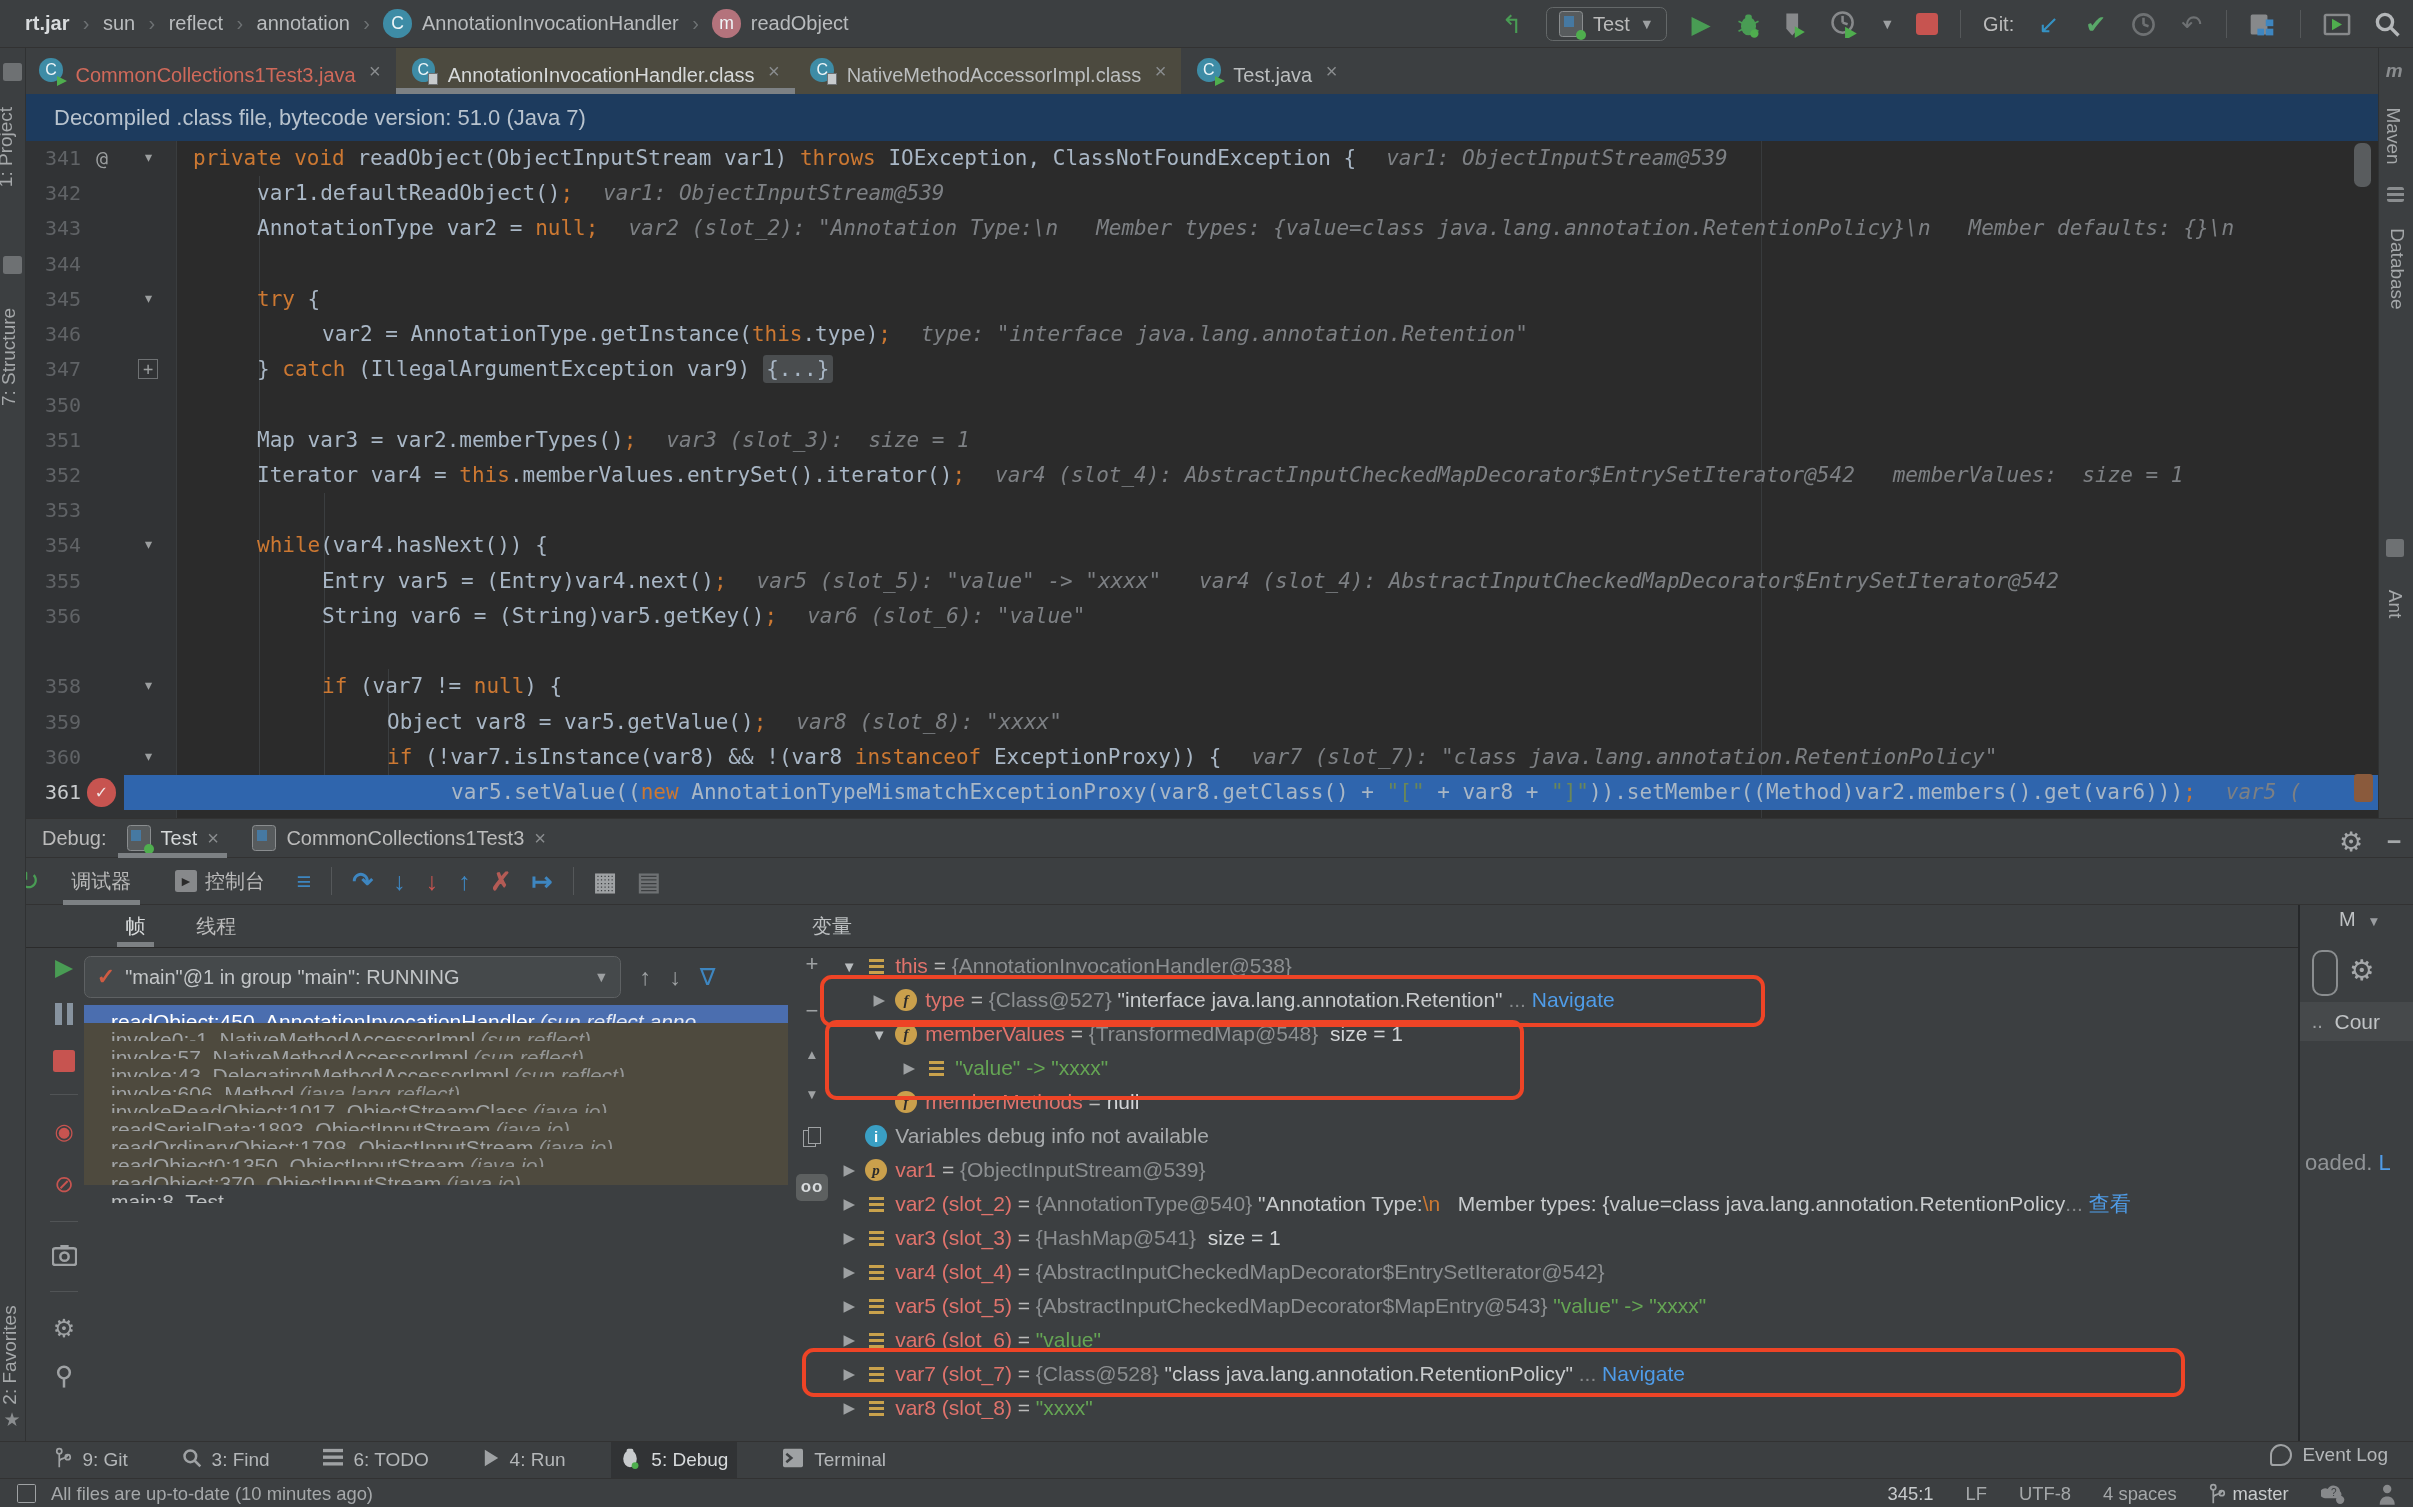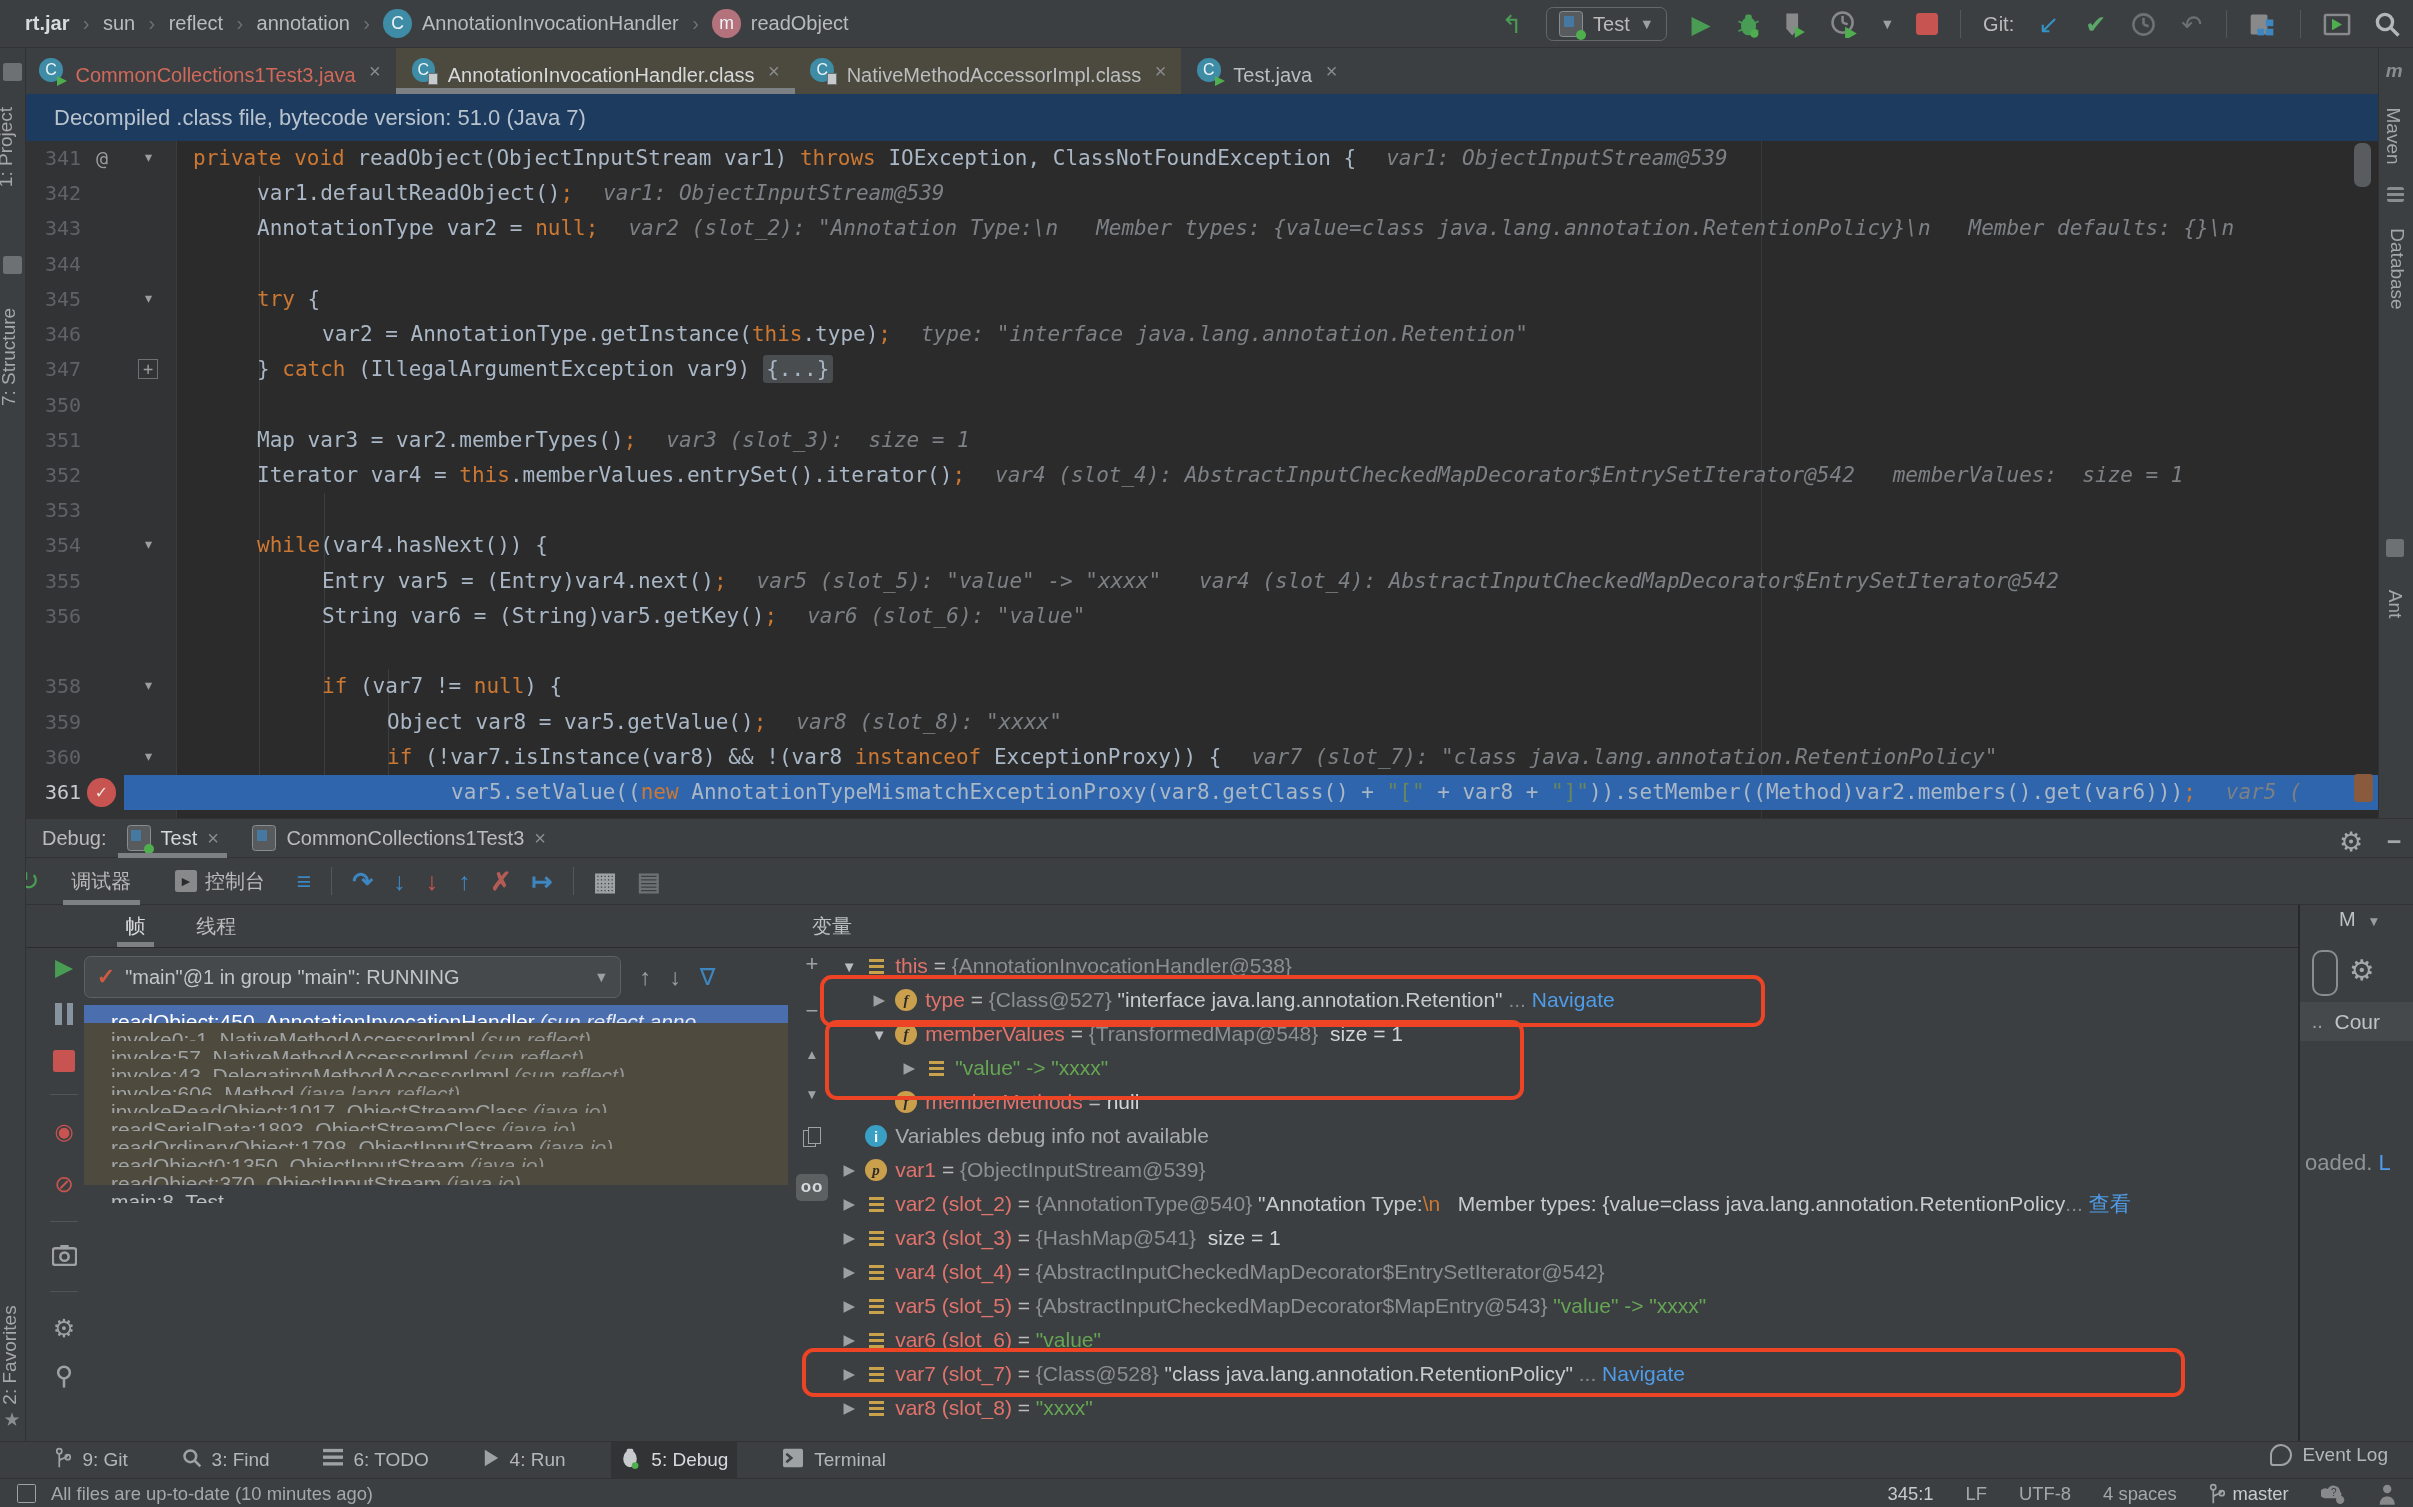--- a/index.html
+++ b/index.html
@@ -466,21 +466,21 @@
       <span class="fr-nav" style="color:#3e86c0;">∇</span>
     </div>
 
     <div id="frames-list">
         <div class="frow sel"><span>readObject:450, AnnotationInvocationHandler</span><span class="pkg">(sun.reflect.anno</span></div>
         <div class="frow lib"><span>invoke0:-1, NativeMethodAccessorImpl</span><span class="pkg">(sun.reflect)</span></div>
         <div class="frow lib"><span>invoke:57, NativeMethodAccessorImpl</span><span class="pkg">(sun.reflect)</span></div>
         <div class="frow lib"><span>invoke:43, DelegatingMethodAccessorImpl</span><span class="pkg">(sun.reflect)</span></div>
         <div class="frow lib"><span>invoke:606, Method</span><span class="pkg">(java.lang.reflect)</span></div>
         <div class="frow lib"><span>invokeReadObject:1017, ObjectStreamClass</span><span class="pkg">(java.io)</span></div>
-        <div class="frow lib"><span>readSerialData:1893, ObjectStreamClass</span><span class="pkg">(java.io)</span></div>
+        <div class="frow lib"><span>readSerialData:1893, ObjectInputStream</span><span class="pkg">(java.io)</span></div>
         <div class="frow lib"><span>readOrdinaryObject:1798, ObjectInputStream</span><span class="pkg">(java.io)</span></div>
         <div class="frow lib"><span>readObject0:1350, ObjectInputStream</span><span class="pkg">(java.io)</span></div>
         <div class="frow lib"><span>readObject:370, ObjectInputStream</span><span class="pkg">(java.io)</span></div>
         <div class="frow plain"><span>main:8, Test</span></div>
       </div>
 
     <div id="watch-strip">
       <span class="wi">+</span>
       <span class="wi">−</span>
       <span class="tri">▲</span>

